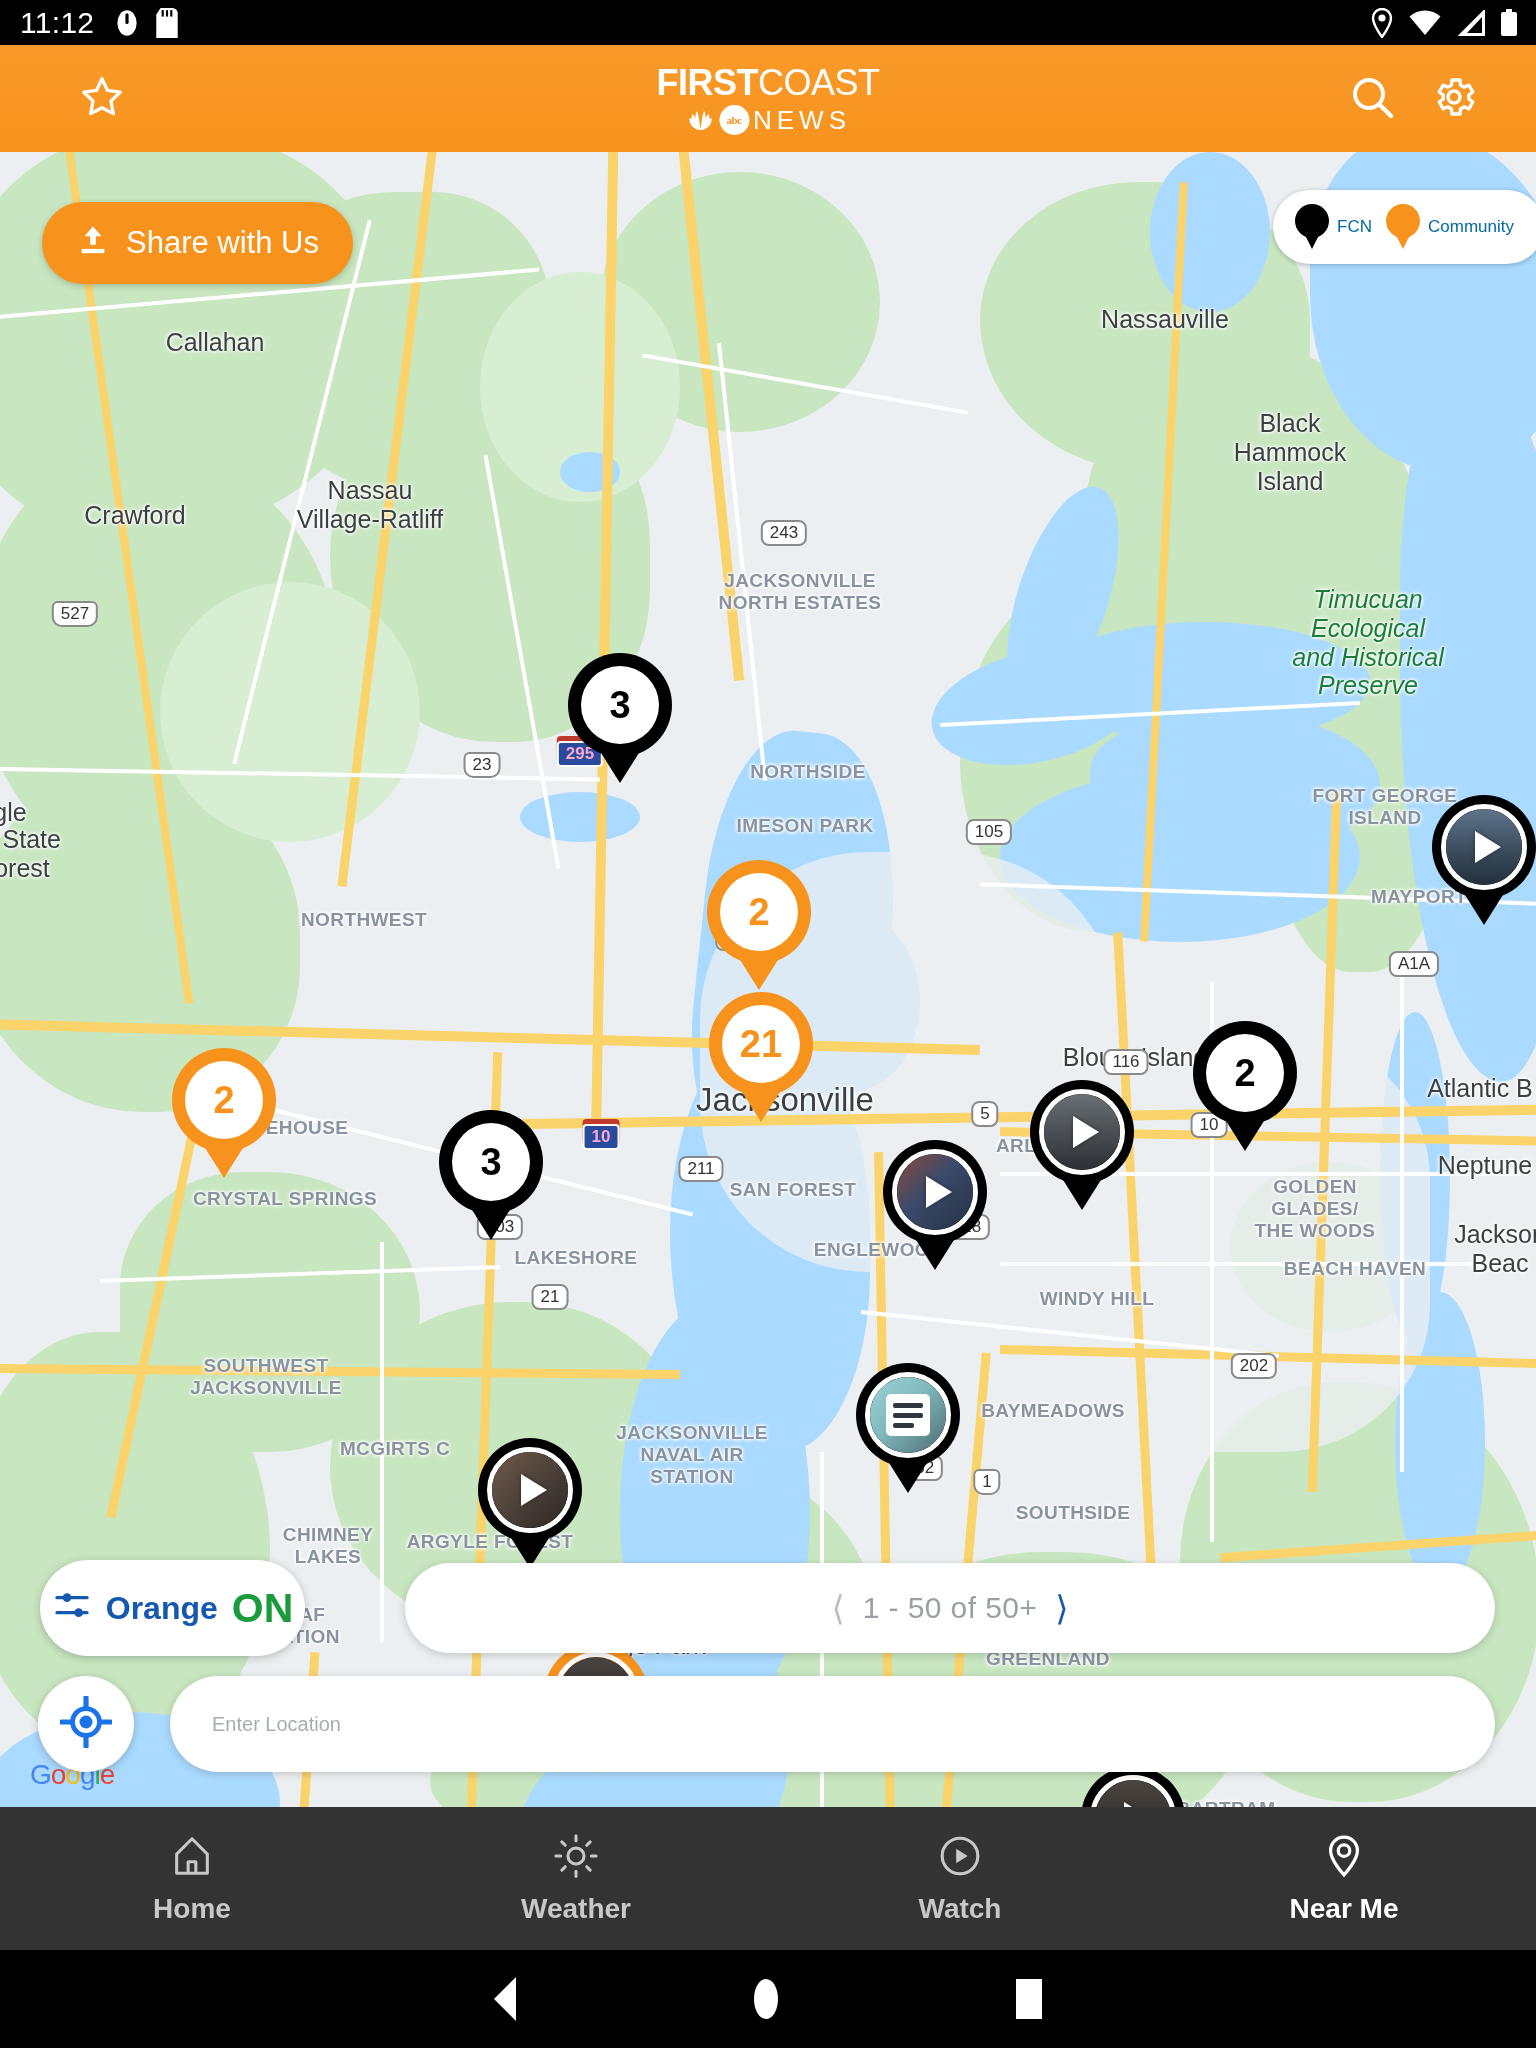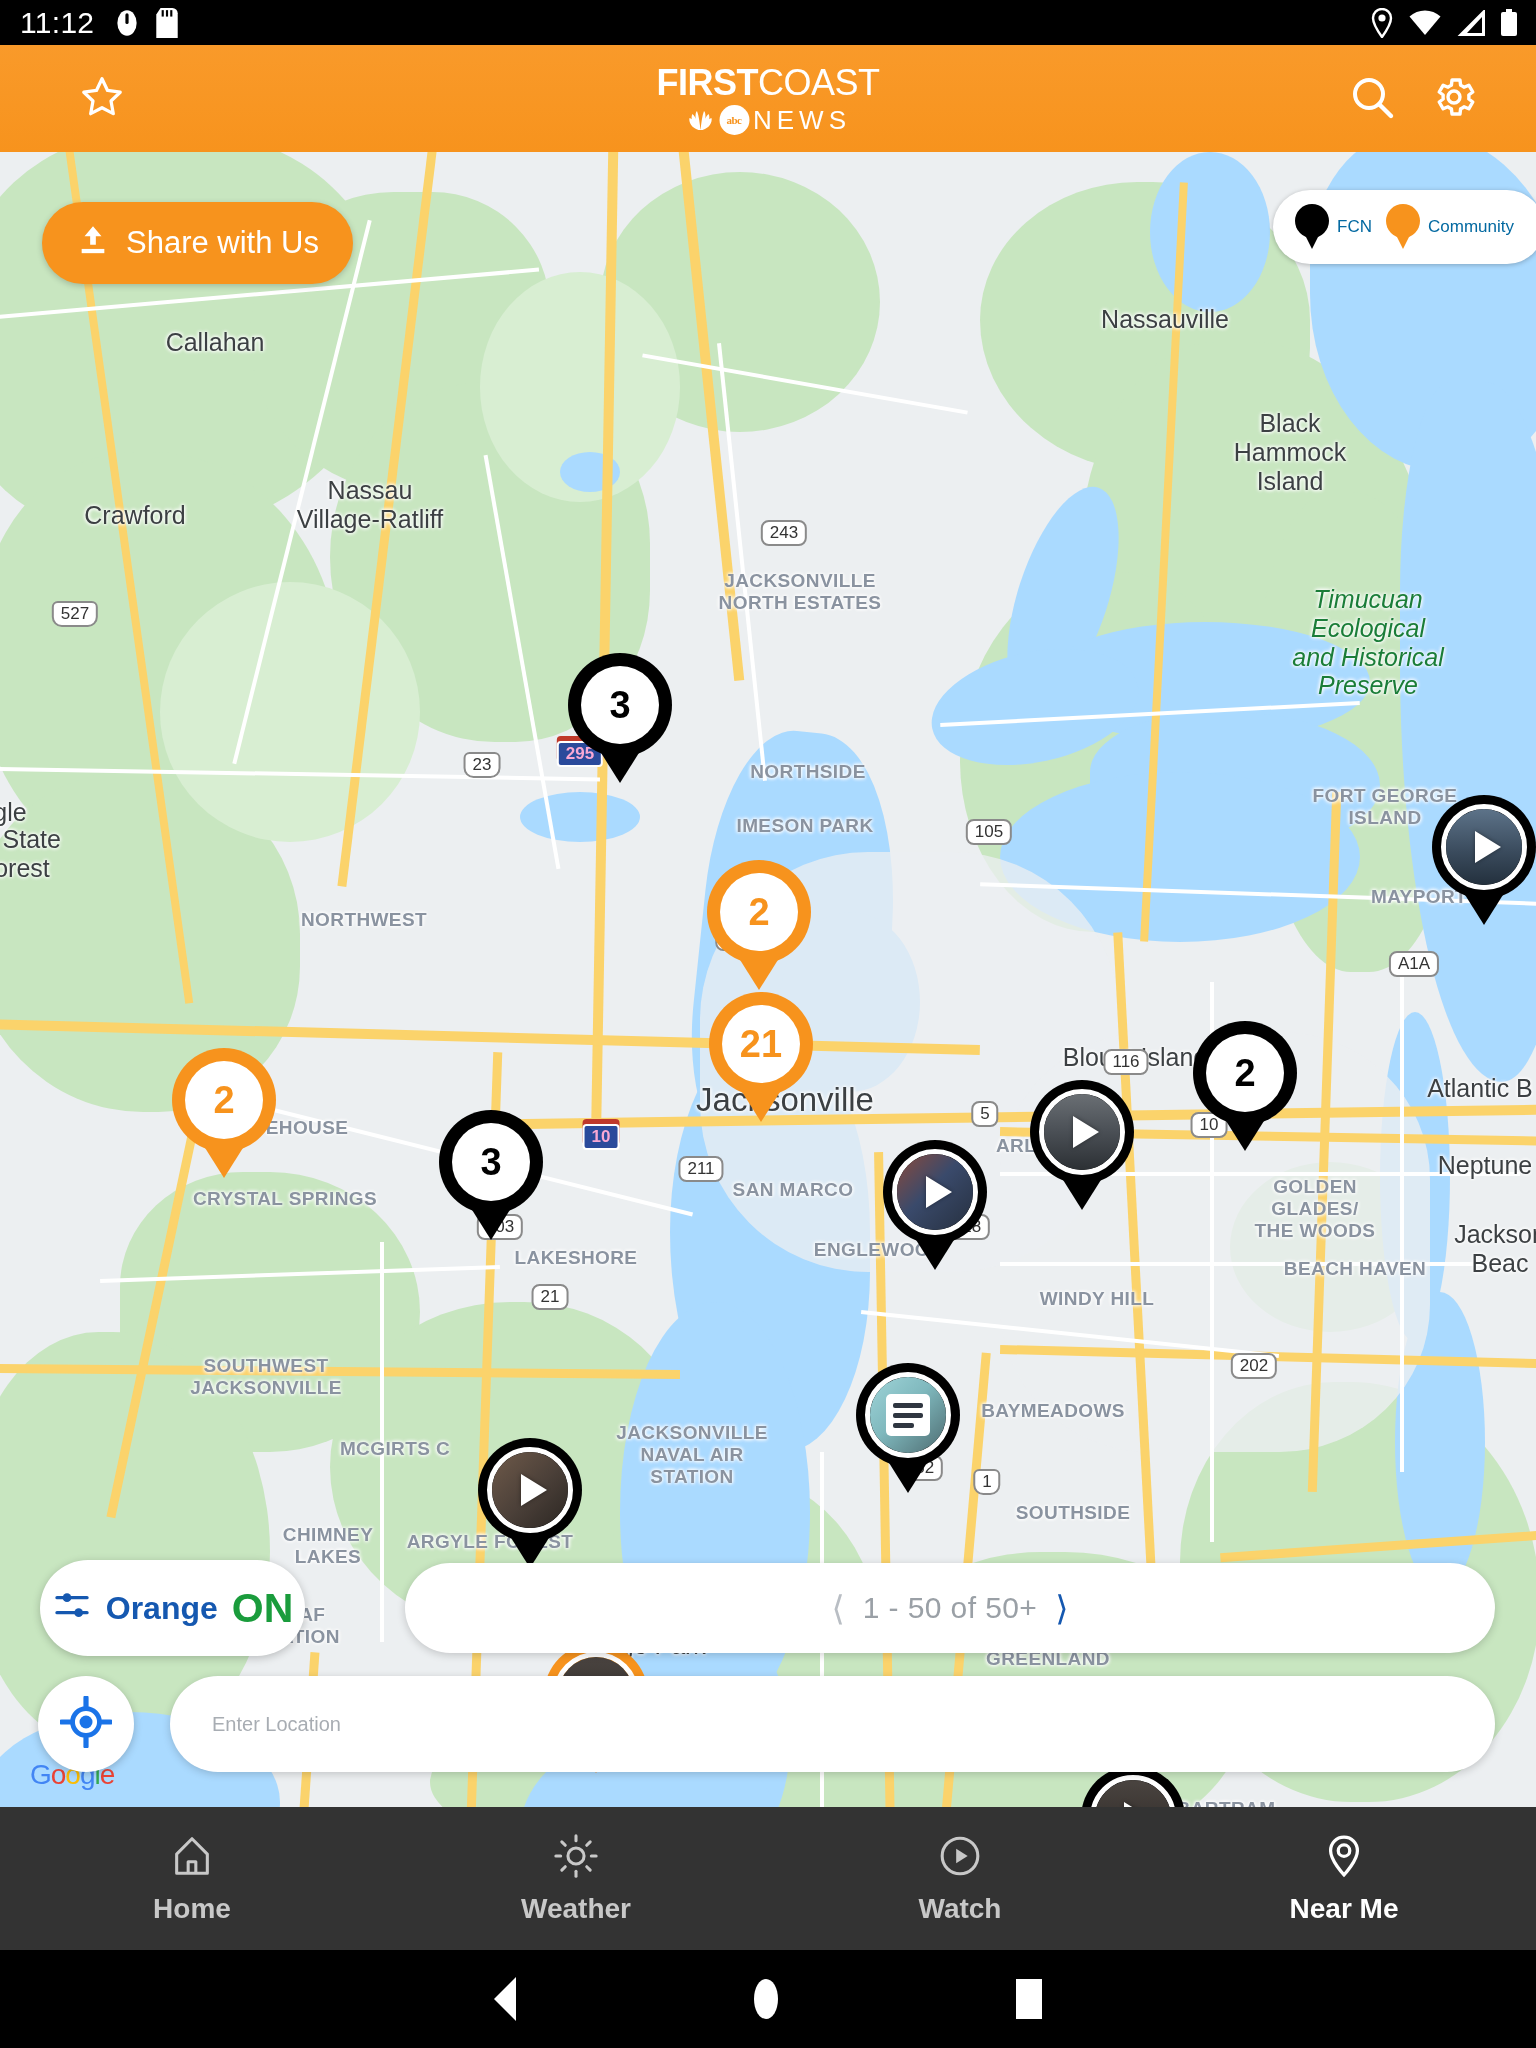--- a/index.html
+++ b/index.html
@@ -438,21 +438,21 @@
         <div class="maplabel park" style="left: 1368px; top: 490px; transform: translate(-50%, -50%);">Timucuan<br>Ecological<br>and Historical<br>Preserve</div>
         <div class="maplabel nbhd" style="left: 800px; top: 440px; transform: translate(-50%, -50%);">JACKSONVILLE<br>NORTH ESTATES</div>
         <div class="maplabel nbhd" style="left: 808px; top: 620px; transform: translate(-50%, -50%);">NORTHSIDE</div>
         <div class="maplabel nbhd" style="left: 805px; top: 674px; transform: translate(-50%, -50%);">IMESON PARK</div>
         <div class="maplabel nbhd" style="left: 364px; top: 768px; transform: translate(-50%, -50%);">NORTHWEST</div>
         <div class="maplabel nbhd" style="left: 1385px; top: 655px; transform: translate(-50%, -50%);">FORT GEORGE<br>ISLAND</div>
         <div class="maplabel nbhd" style="left: 1419px; top: 745px; transform: translate(-50%, -50%);">MAYPORT</div>
         <div class="maplabel nbhd" style="left: 282px; top: 976px; transform: translate(-50%, -50%);">WHITEHOUSE</div>
         <div class="maplabel nbhd" style="left: 285px; top: 1047px; transform: translate(-50%, -50%);">CRYSTAL SPRINGS</div>
         <div class="maplabel nbhd" style="left: 576px; top: 1106px; transform: translate(-50%, -50%);">LAKESHORE</div>
-        <div class="maplabel nbhd" style="left: 793px; top: 1038px; transform: translate(-50%, -50%);">SAN MARCO</div>
+        <div class="maplabel nbhd" style="left: 793px; top: 1038px; transform: translate(-50%, -50%);">SAN FOREST</div>
         <div class="maplabel nbhd" style="left: 1054px; top: 994px; transform: translate(-50%, -50%);">ARLINGTON</div>
         <div class="maplabel nbhd" style="left: 1315px; top: 1057px; transform: translate(-50%, -50%);">GOLDEN<br>GLADES/<br>THE WOODS</div>
         <div class="maplabel nbhd" style="left: 1355px; top: 1117px; transform: translate(-50%, -50%);">BEACH HAVEN</div>
         <div class="maplabel nbhd" style="left: 1097px; top: 1147px; transform: translate(-50%, -50%);">WINDY HILL</div>
         <div class="maplabel nbhd" style="left: 879px; top: 1058px; transform: translate(-50%, -50%); margin-top: 40px;">ENGLEWOOD</div>
         <div class="maplabel nbhd" style="left: 1053px; top: 1259px; transform: translate(-50%, -50%);">BAYMEADOWS</div>
         <div class="maplabel nbhd" style="left: 1073px; top: 1361px; transform: translate(-50%, -50%);">SOUTHSIDE</div>
         <div class="maplabel nbhd" style="left: 266px; top: 1225px; transform: translate(-50%, -50%);">SOUTHWEST<br>JACKSONVILLE</div>
         <div class="maplabel nbhd" style="left: 395px; top: 1297px; transform: translate(-50%, -50%);">MCGIRTS C</div>
         <div class="maplabel nbhd" style="left: 692px; top: 1303px; transform: translate(-50%, -50%);">JACKSONVILLE<br>NAVAL AIR<br>STATION</div>

